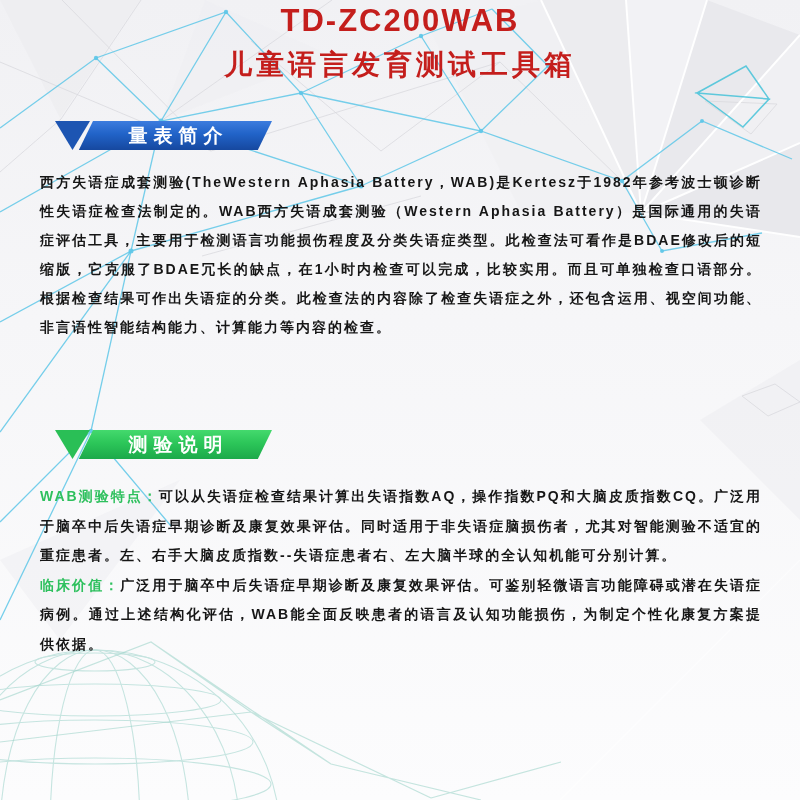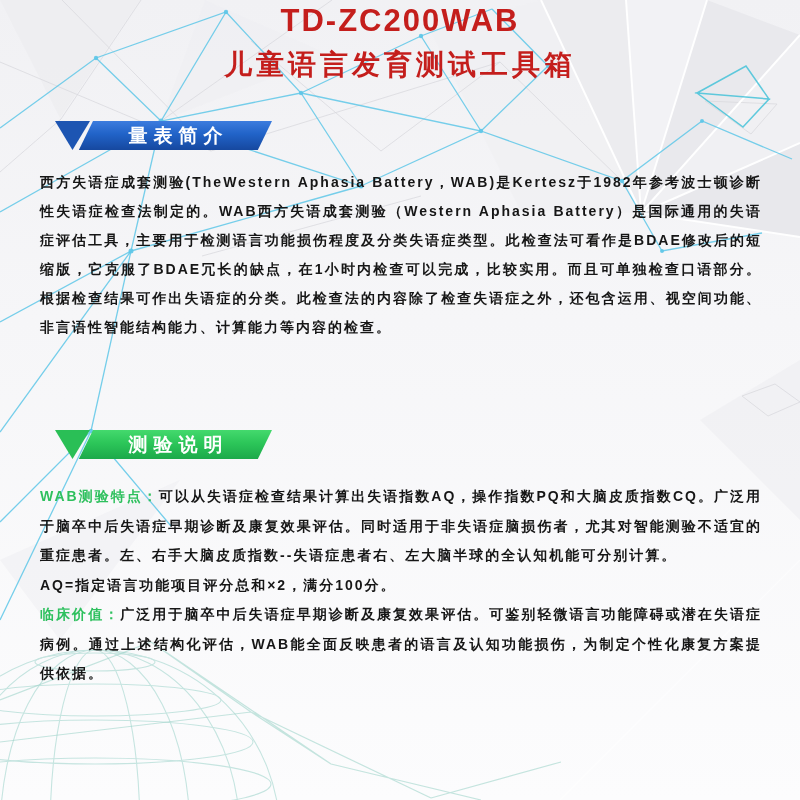--- a/index.html
+++ b/index.html
@@ -128,17 +128,16 @@
 
   <div class="layer banner banner-green" style="top:430px">
     <span class="tri"></span>
     <span class="bar">
       <span class="bar-label">测验说明</span>
     </span>
   </div>
 
   <div class="layer bodytext body2">
     <p><span class="green">WAB测验特点：</span><span>可以从失语症检查结果计算出失语指数AQ，操作指数PQ和大脑皮质指数CQ。广泛用于脑卒中后失语症早期诊断及康复效果评估。同时适用于非失语症脑损伤者，尤其对智能测验不适宜的重症患者。左、右手大脑皮质指数--失语症患者右、左大脑半球的全认知机能可分别计算。</span></p>
-    <p>AQ=指定语言功能项目评分总和×2，满分100分。</p>
     <p><span class="green">临床价值：</span><span>广泛用于脑卒中后失语症早期诊断及康复效果评估。可鉴别轻微语言功能障碍或潜在失语症病例。通过上述结构化评估，WAB能全面反映患者的语言及认知功能损伤，为制定个性化康复方案提供依据。</span></p>
   </div>
 
 </div>
 
 </body></html>

